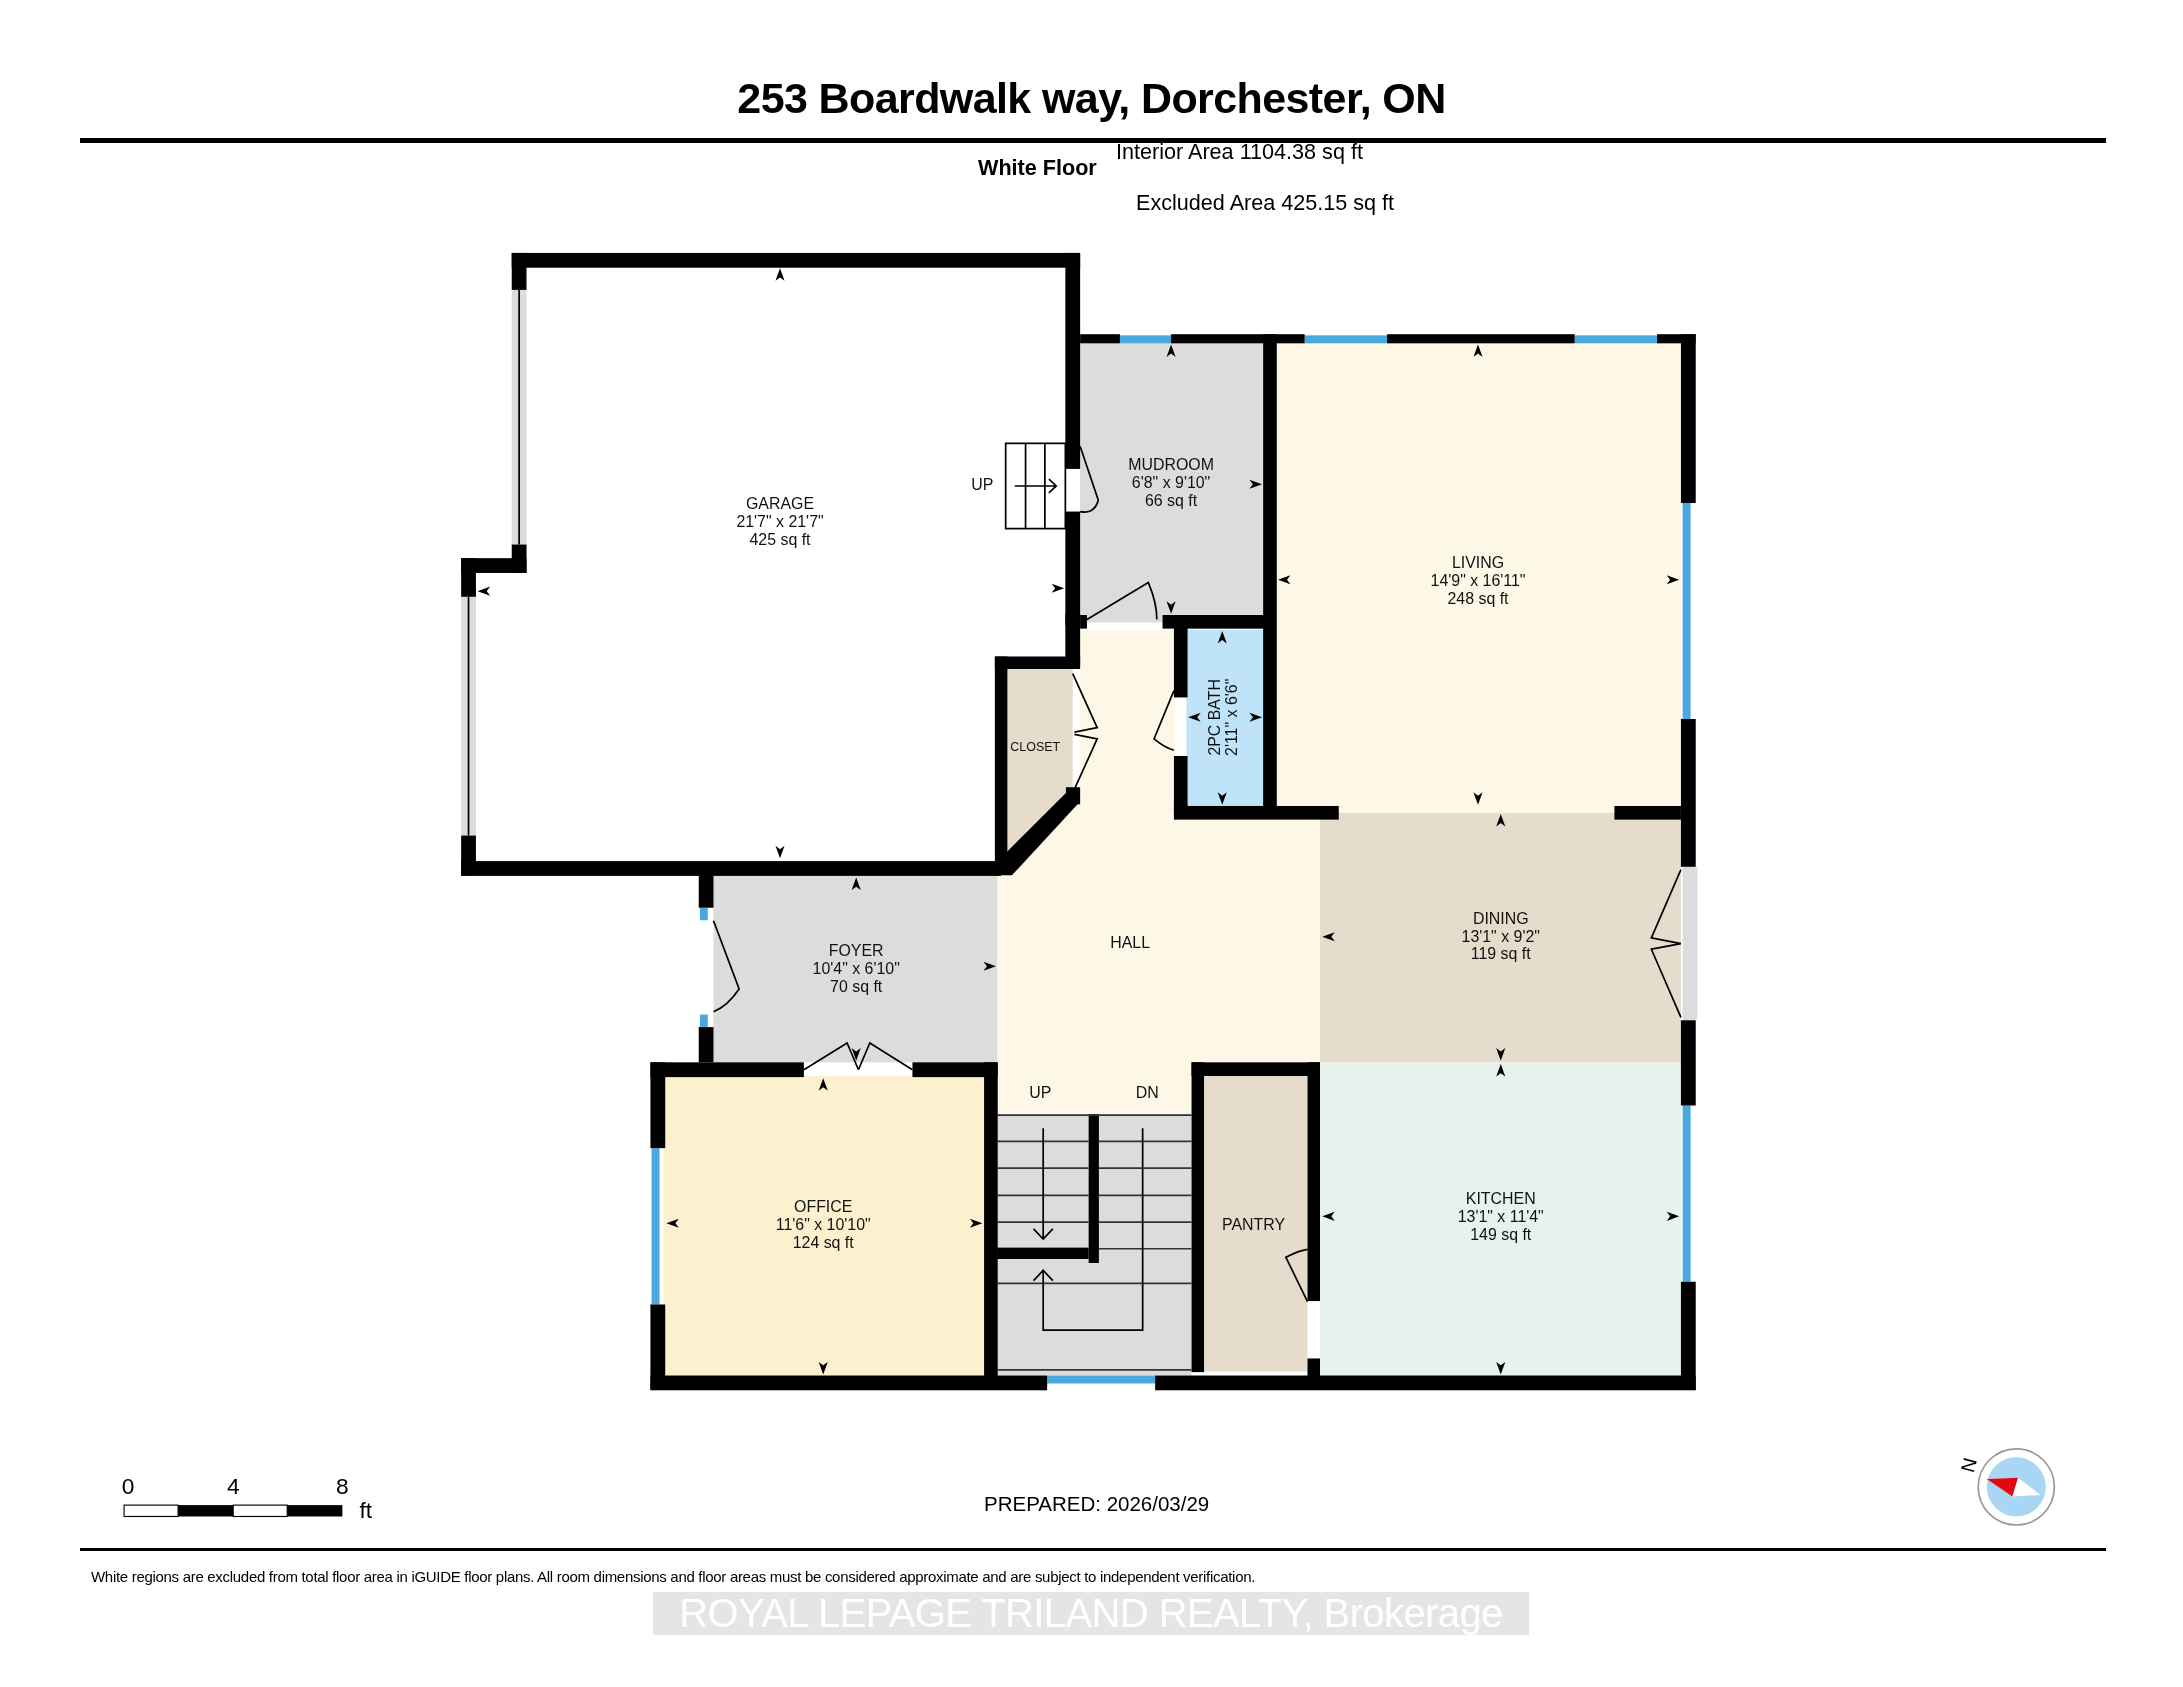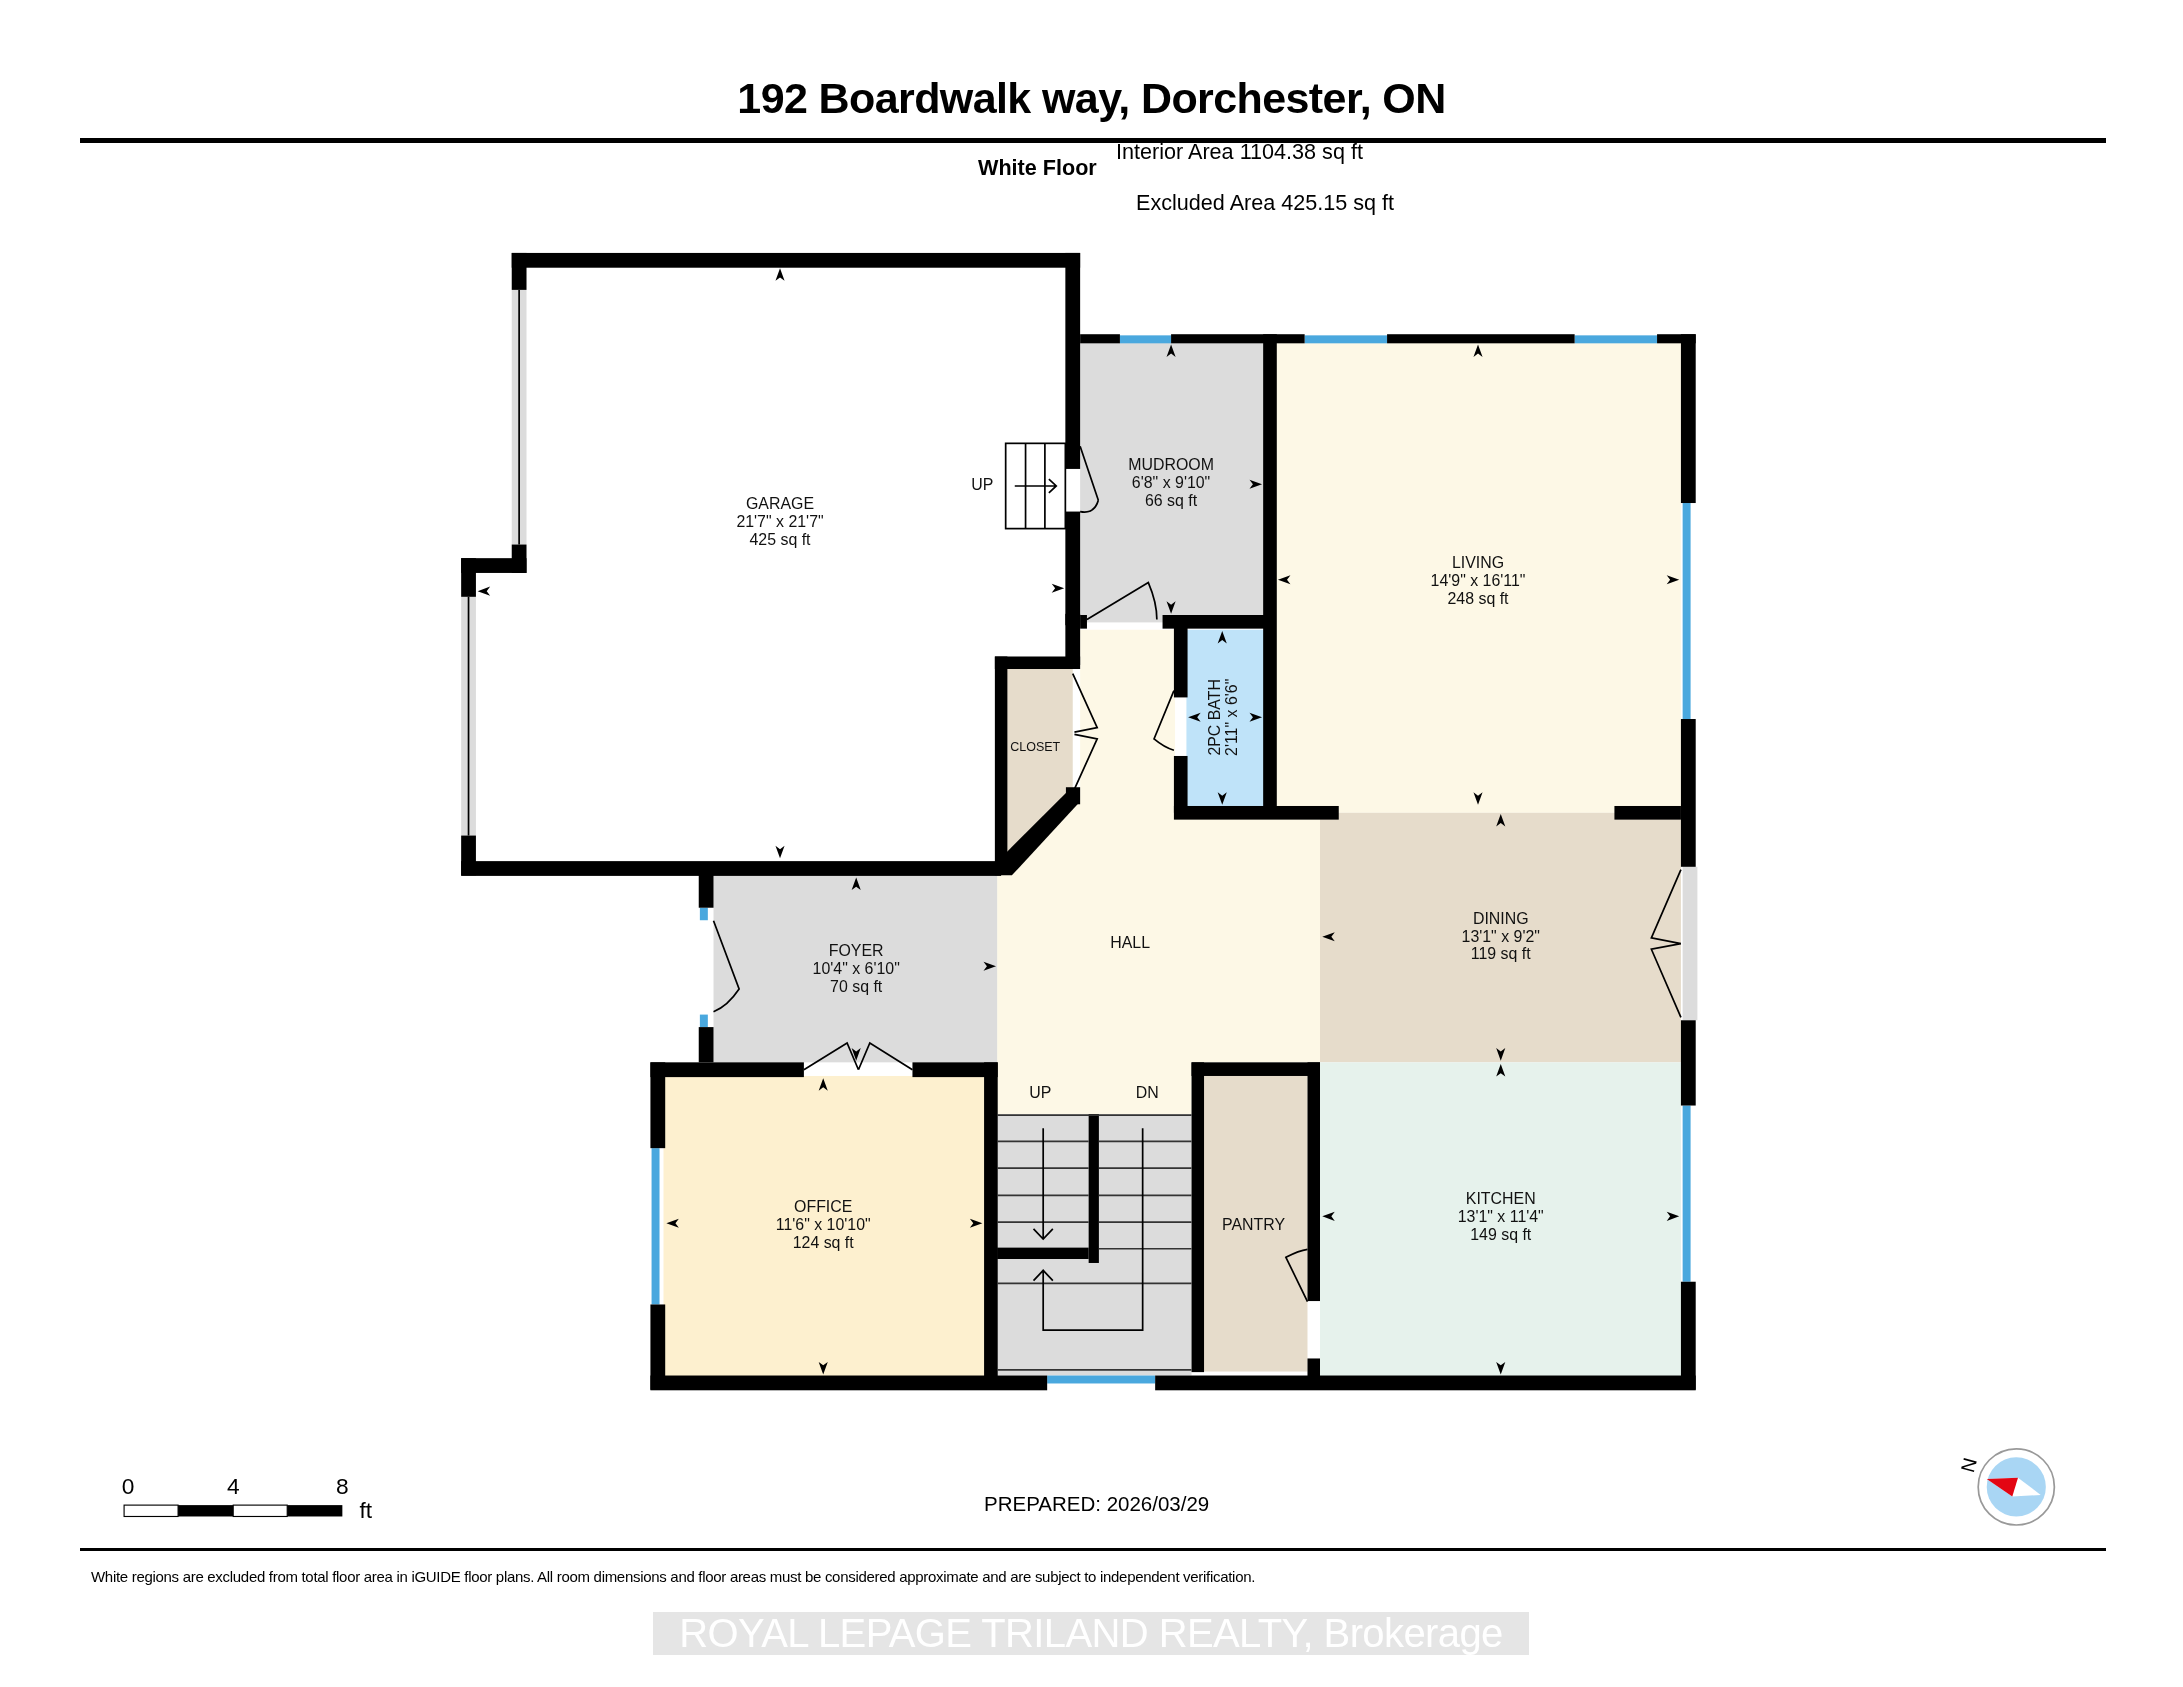--- a/index.html
+++ b/index.html
@@ -9,26 +9,26 @@
   .rule { background: #000; height: 4.5px; }
   .floor-info { font-size: 21.6px; }
   .floor-label { left: 978px; top: 155px; font-weight: bold; }
   .interior { left: 1116px; top: 139px; }
   .excluded { left: 1116px; top: 190px; margin-left: 20px; }
   svg.plan { position: absolute; left: 0; top: 0; width: 2183px; height: 1687px; }
   .room-label { font-family: "Liberation Sans", sans-serif; font-size: 28px; fill: #111; text-anchor: middle; }
   .scale-num { font-size: 40px; }
   .prepared { left: 984px; top: 1492px; font-size: 20.5px; text-align: right; }
   .disclaimer { left: 91px; top: 1568px; font-size: 15px; letter-spacing: -0.3px; }
-  .brokerage { left: 653px; top: 1592px; width: 876px; height: 43px; background: rgba(220,220,220,0.75); color: #fff; font-size: 40px; line-height: 43px; text-align: center; letter-spacing: -0.6px; margin-top: 20px; }
+  .brokerage { left: 653px; top: 1592px; width: 876px; height: 43px; background: rgba(220,220,220,0.75); color: #fff; font-size: 40px; line-height: 43px; text-align: center; letter-spacing: -0.6px; }
 </style>
 </head>
 <body>
 
-<div class="abs title">192 Boardwalk way, Dorchester, ON</div>
+<div class="abs title">253 Boardwalk way, Dorchester, ON</div>
 <div class="abs rule" style="left:80px; top:138px; width:2026px;"></div>
 <div class="abs floor-info floor-label">White Floor</div>
 <div class="abs floor-info interior">Interior Area 1104.38 sq ft</div>
 <div class="abs floor-info excluded">Excluded Area 425.15 sq ft</div>
 
 <svg class="plan" viewBox="0 0 3840 2968">
 
   <g>
     <polygon points="824,464 1887,464 1887,1527 824,1527" fill="#ffffff"></polygon>
     <rect x="1900" y="603" width="324" height="492" fill="#dcdcdc"></rect>

